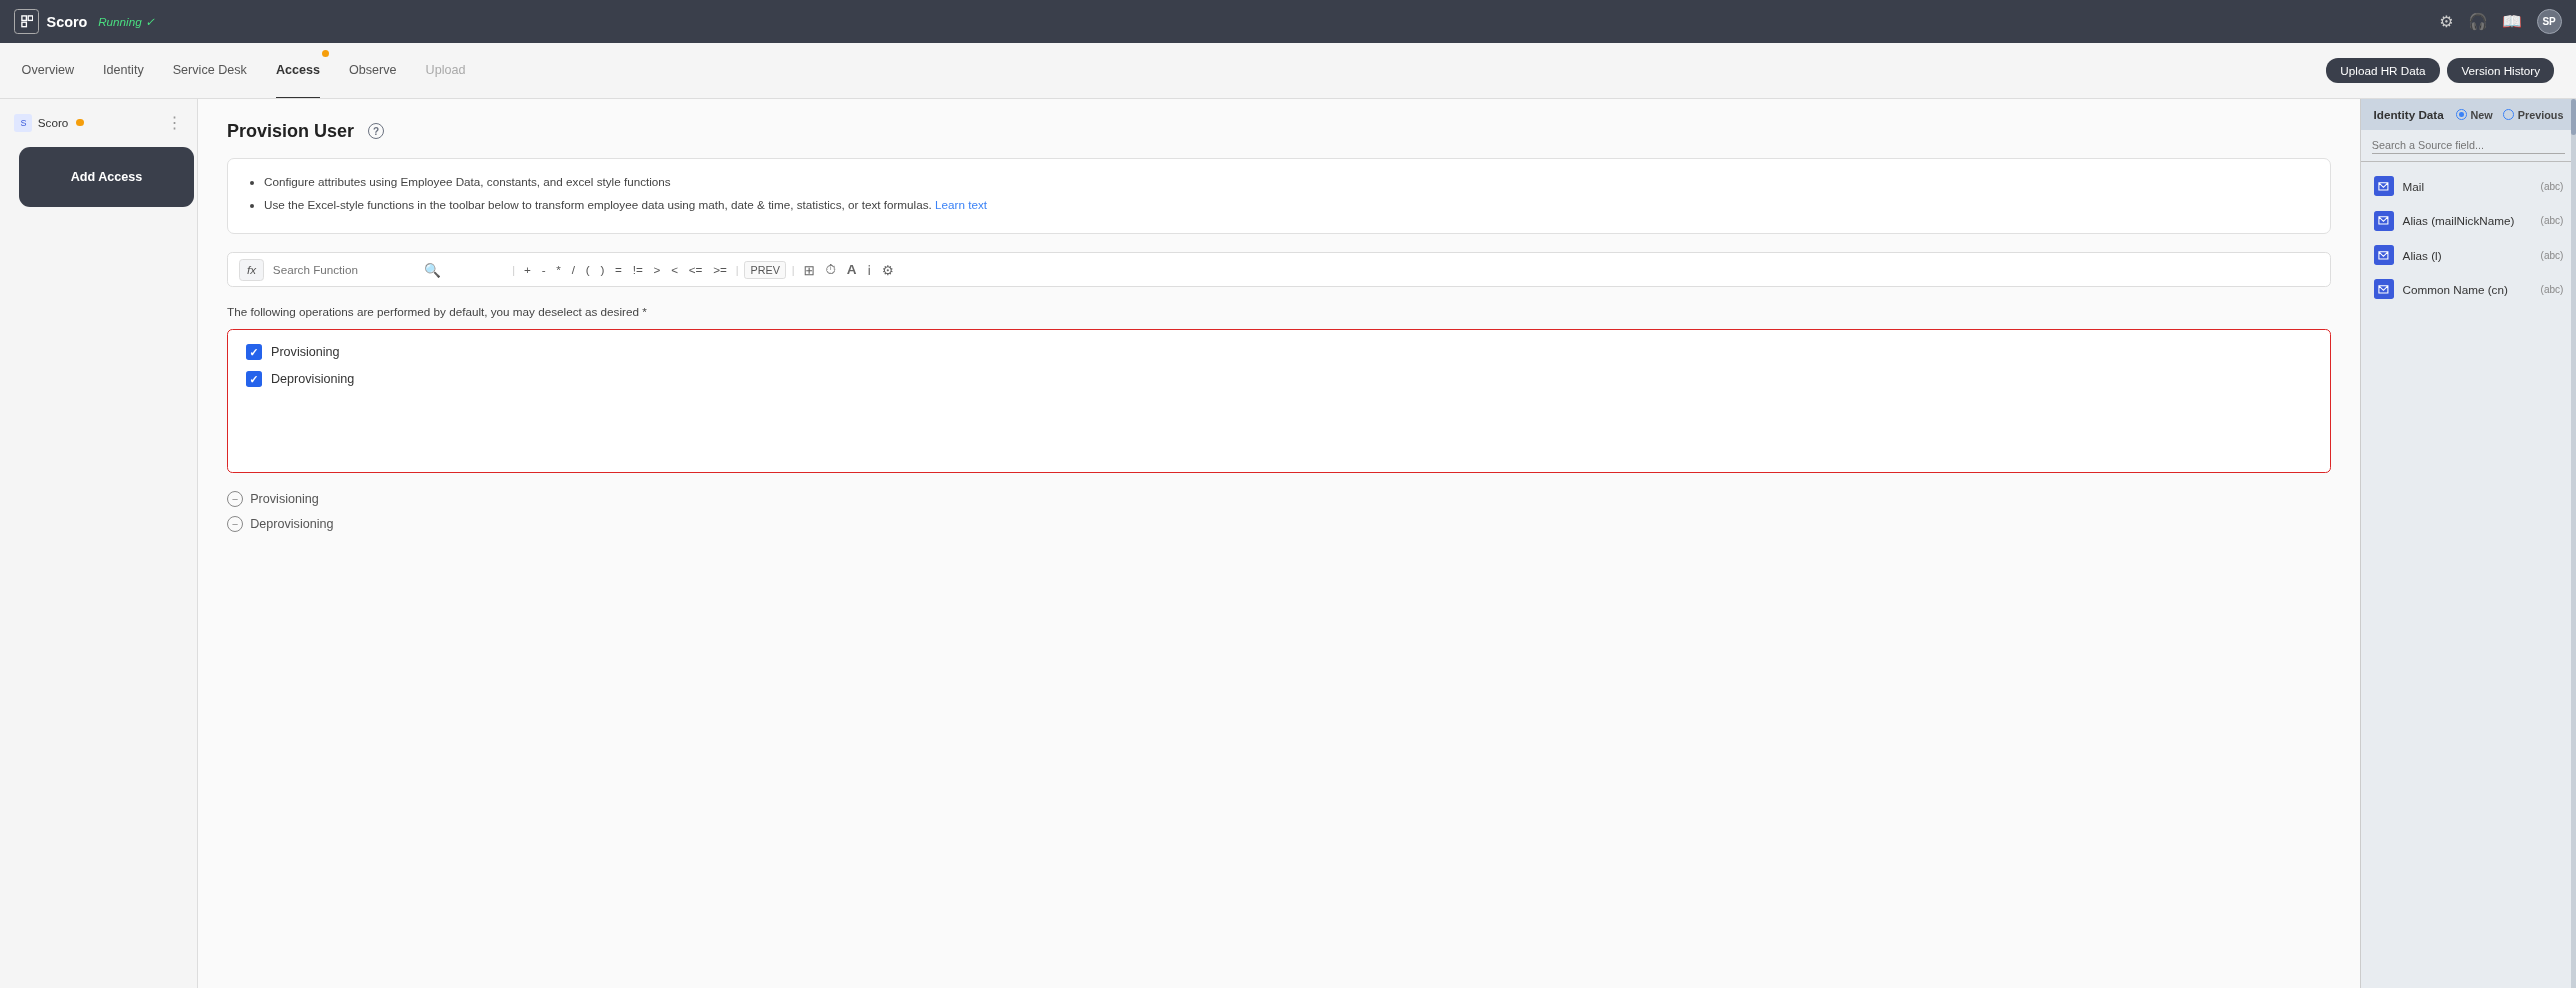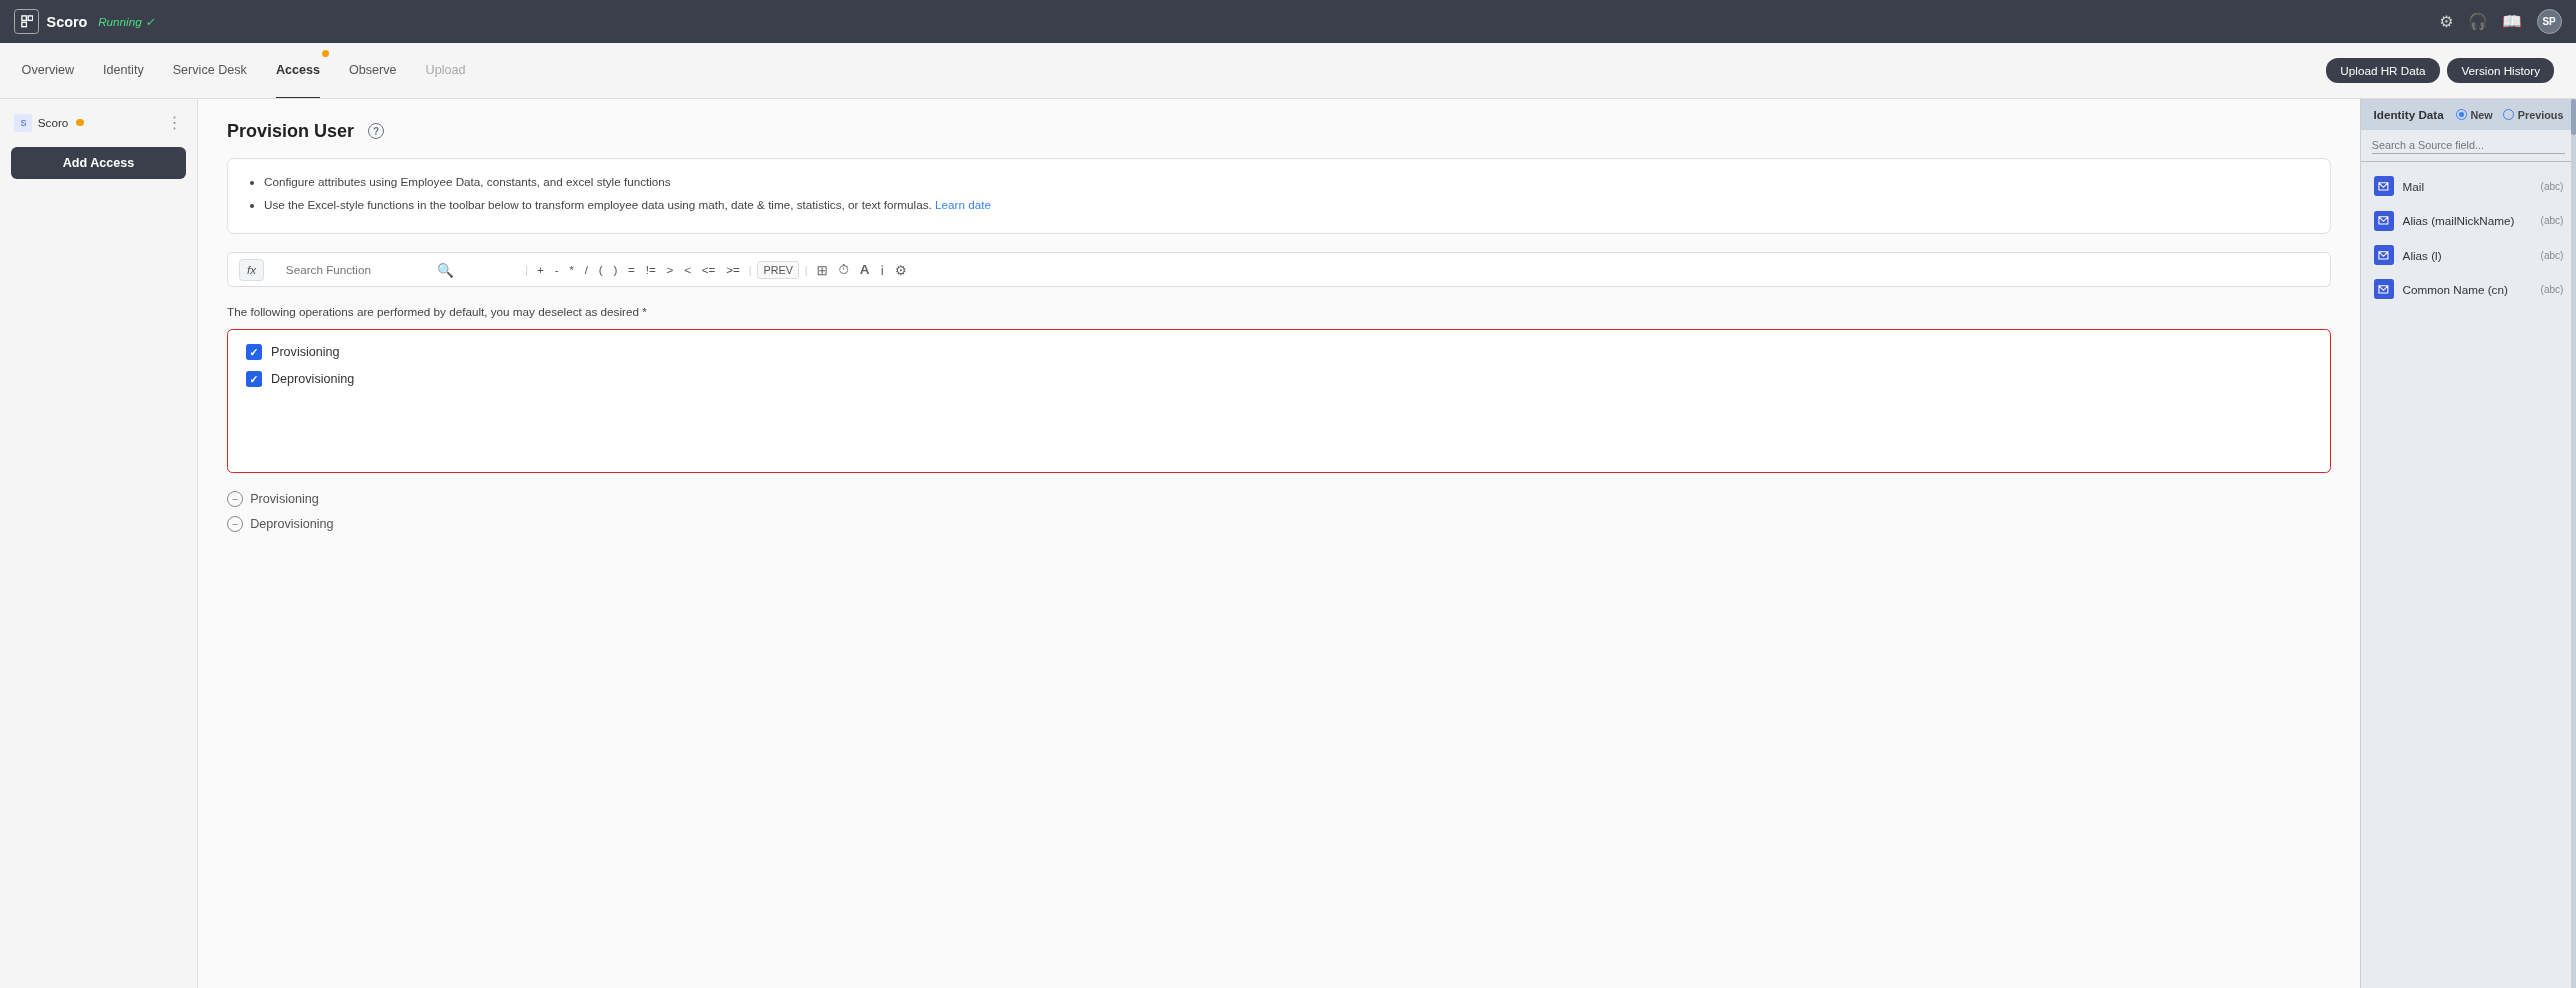--- a/index.html
+++ b/index.html
@@ -86,26 +86,27 @@
     .sidebar-header { display: flex; align-items: center; justify-content: space-between; margin-bottom: 14.4px; padding: 0 3.6px; }
     .sidebar-brand { display: flex; align-items: center; gap: 5.4px; font-size: 11.7px; color: #333; }
     .sidebar-brand-icon { width: 18px; height: 18px; background: #e0e7ff; border-radius: 2.7px; display: flex; align-items: center; justify-content: center; font-size: 9px; color: #3b5bdb; }
     .sidebar-more { color: #999; cursor: pointer; font-size: 16px; }
     .info-dot { width: 7.2px; height: 7.2px; background: #f59e0b; border-radius: 50%; display: inline-block; margin-left: 2.7px; vertical-align: middle; }
     .add-access-btn {
       width: 100%;
       background: #3a3f4b;
       color: white;
       border: none;
-      border-radius: 6px;
-      padding: 9px;
+      border-radius: 11px;
+      padding: 23px;
       font-size: 12.6px;
       font-weight: 600;
       cursor: pointer;
       text-align: center;
+      margin-left: 8px;
     }
 
     
     .content { flex: 1; padding: 21.6px 29px; overflow-y: auto; background: #fafafa; }
     .page-title-row { display: flex; align-items: center; gap: 14px; margin-bottom: 16px; text-align: center; }
     .page-title { font-size: 18px; font-weight: 600; color: #222; }
     .help-icon { width: 16px; height: 16px; border: 1.8px solid #6b7280; border-radius: 50%; display: flex; align-items: center; justify-content: center; font-size: 10px; color: #6b7280; font-weight: bold; cursor: pointer; }
 
     
     .info-box {
@@ -131,21 +132,21 @@
       margin-bottom: 18px;
     }
     .fx-badge {
       background: #f3f4f6;
       border: 0.9px solid #ddd;
       border-radius: 3.6px;
       padding: 3.6px 7.2px;
       font-size: 11.7px;
       font-style: italic;
       color: #555;
-      margin-right: 18px;
+      margin-right: 5px;
     }
     .search-function-wrap { display: flex; align-items: center; gap: 3.6px; flex: 1; max-width: 234px; }
     .search-function-input {
       border: none;
       outline: none;
       font-size: 11.7px;
       color: #888;
       background: transparent;
       width: 144px;
     }
@@ -317,21 +318,21 @@
     <div class="page-title-row">
       <h1 class="page-title">Provision User</h1>
       <div class="help-icon">?</div>
     </div>
 
     <div class="info-box">
       <ul>
         <li>Configure attributes using Employee Data, constants, and excel style functions</li>
         <li>
           <span>Use the Excel-style functions in the toolbar below to transform employee data using math, date &amp; time, statistics, or text formulas.</span>
-          <a class="learn-more" href="#">Learn date</a>
+          <a class="learn-more" href="#">Learn text</a>
         </li>
       </ul>
     </div>
 
     <div class="formula-toolbar">
       <span class="fx-badge">fx</span>
       <div class="search-function-wrap">
         <input class="search-function-input" type="text" placeholder="Search Function" style="">
         <span class="toolbar-icon">🔍</span>
       </div>

